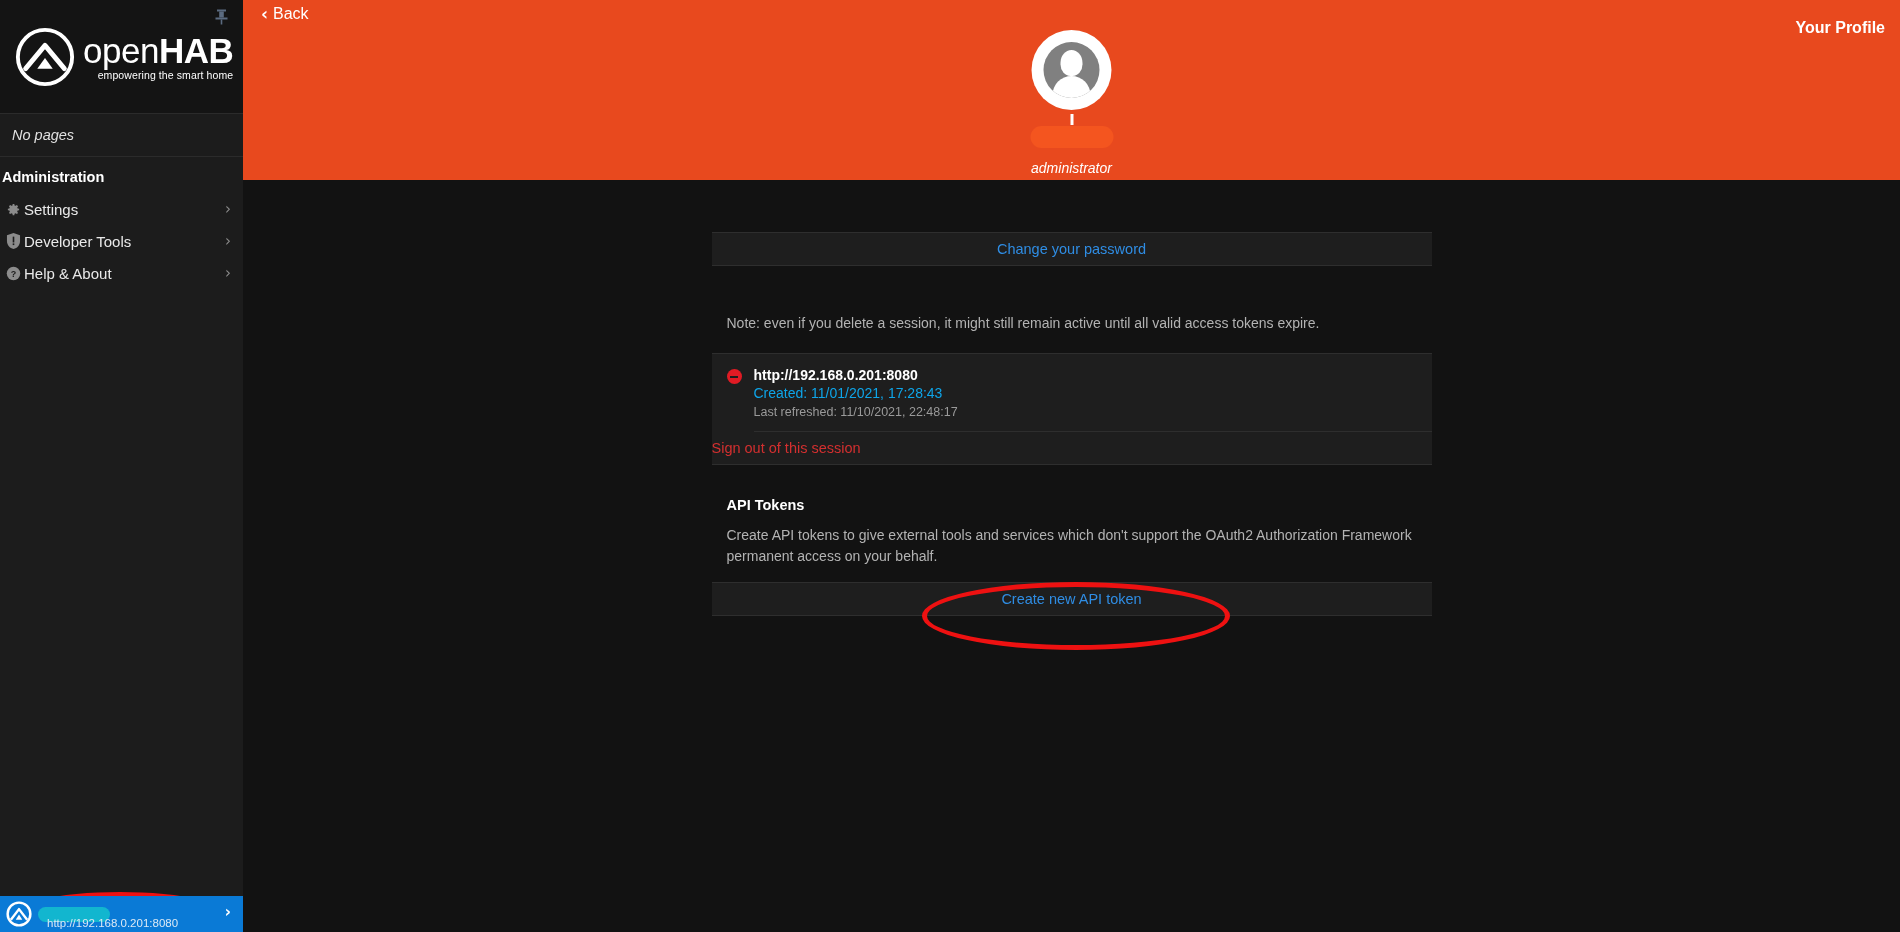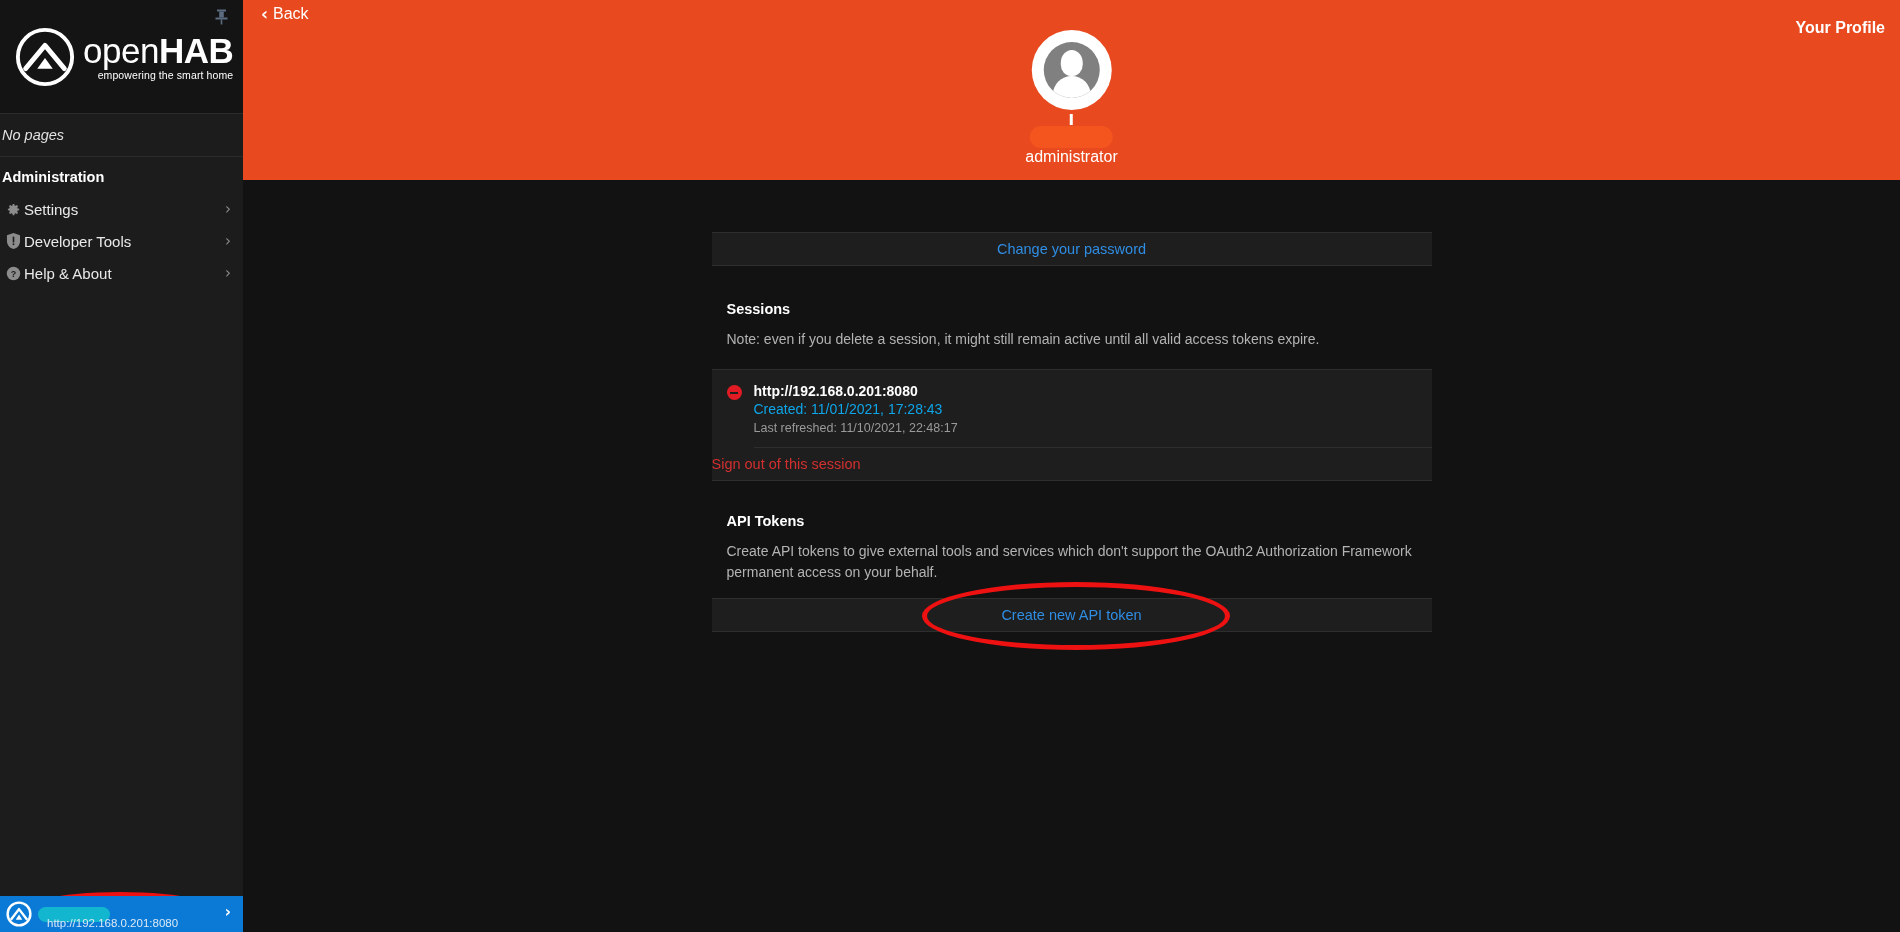--- a/index.html
+++ b/index.html
@@ -71,21 +71,21 @@
     text-align: right;
     margin-top: 1px;
     letter-spacing: 0.1px;
   }
   .sb-divider { height: 1px; background: #2b2b2b; width: 100%; }
 
   .no-pages {
     height: 42px;
     display: flex;
     align-items: center;
-    padding-left: 2px;
+    padding-left: 12px;
     font-style: italic;
     font-size: 14.5px;
     color: #e2e2e2;
     background: #1c1c1c;
   }
   .section-head {
     padding: 12px 0 8px 2px;
     font-size: 14.5px;
     font-weight: 700;
     color: #ffffff;
@@ -205,23 +205,24 @@
     margin-top: 4px;
   }
   .name-pill {
     width: 83px;
     height: 22px;
     border-radius: 11px;
     background: #f4551f;
     margin-top: 1px;
   }
   .role-text {
-    margin-top: 0;
-    font-size: 16px;
-    color: #ffffff;
+    margin-top: 12px;
+    font-size: 14px;
+    color: #ffffff;
+    font-style: italic;
   }
 
   
   .content {
     position: relative;
     height: 752px;
     background: #121212;
   }
   .col {
     position: absolute;
@@ -463,21 +464,20 @@
 
     <div class="content">
       <div class="col">
 
         <div style="height:36px;"></div>
         <div class="block-list">
           <span class="link-blue">Change your password</span>
         </div>
 
         <div style="height:35px;"></div>
-        <div class="blk-title">Sessions</div>
         <div style="height:12px;"></div>
         <div class="blk-note">Note: even if you delete a session, it might still remain active until all valid access tokens expire.</div>
         <div style="height:19px;"></div>
 
         <div class="card">
           <div class="sess-row">
             <span class="minus-badge">
                 <span></span>
               </span>
             <div>

